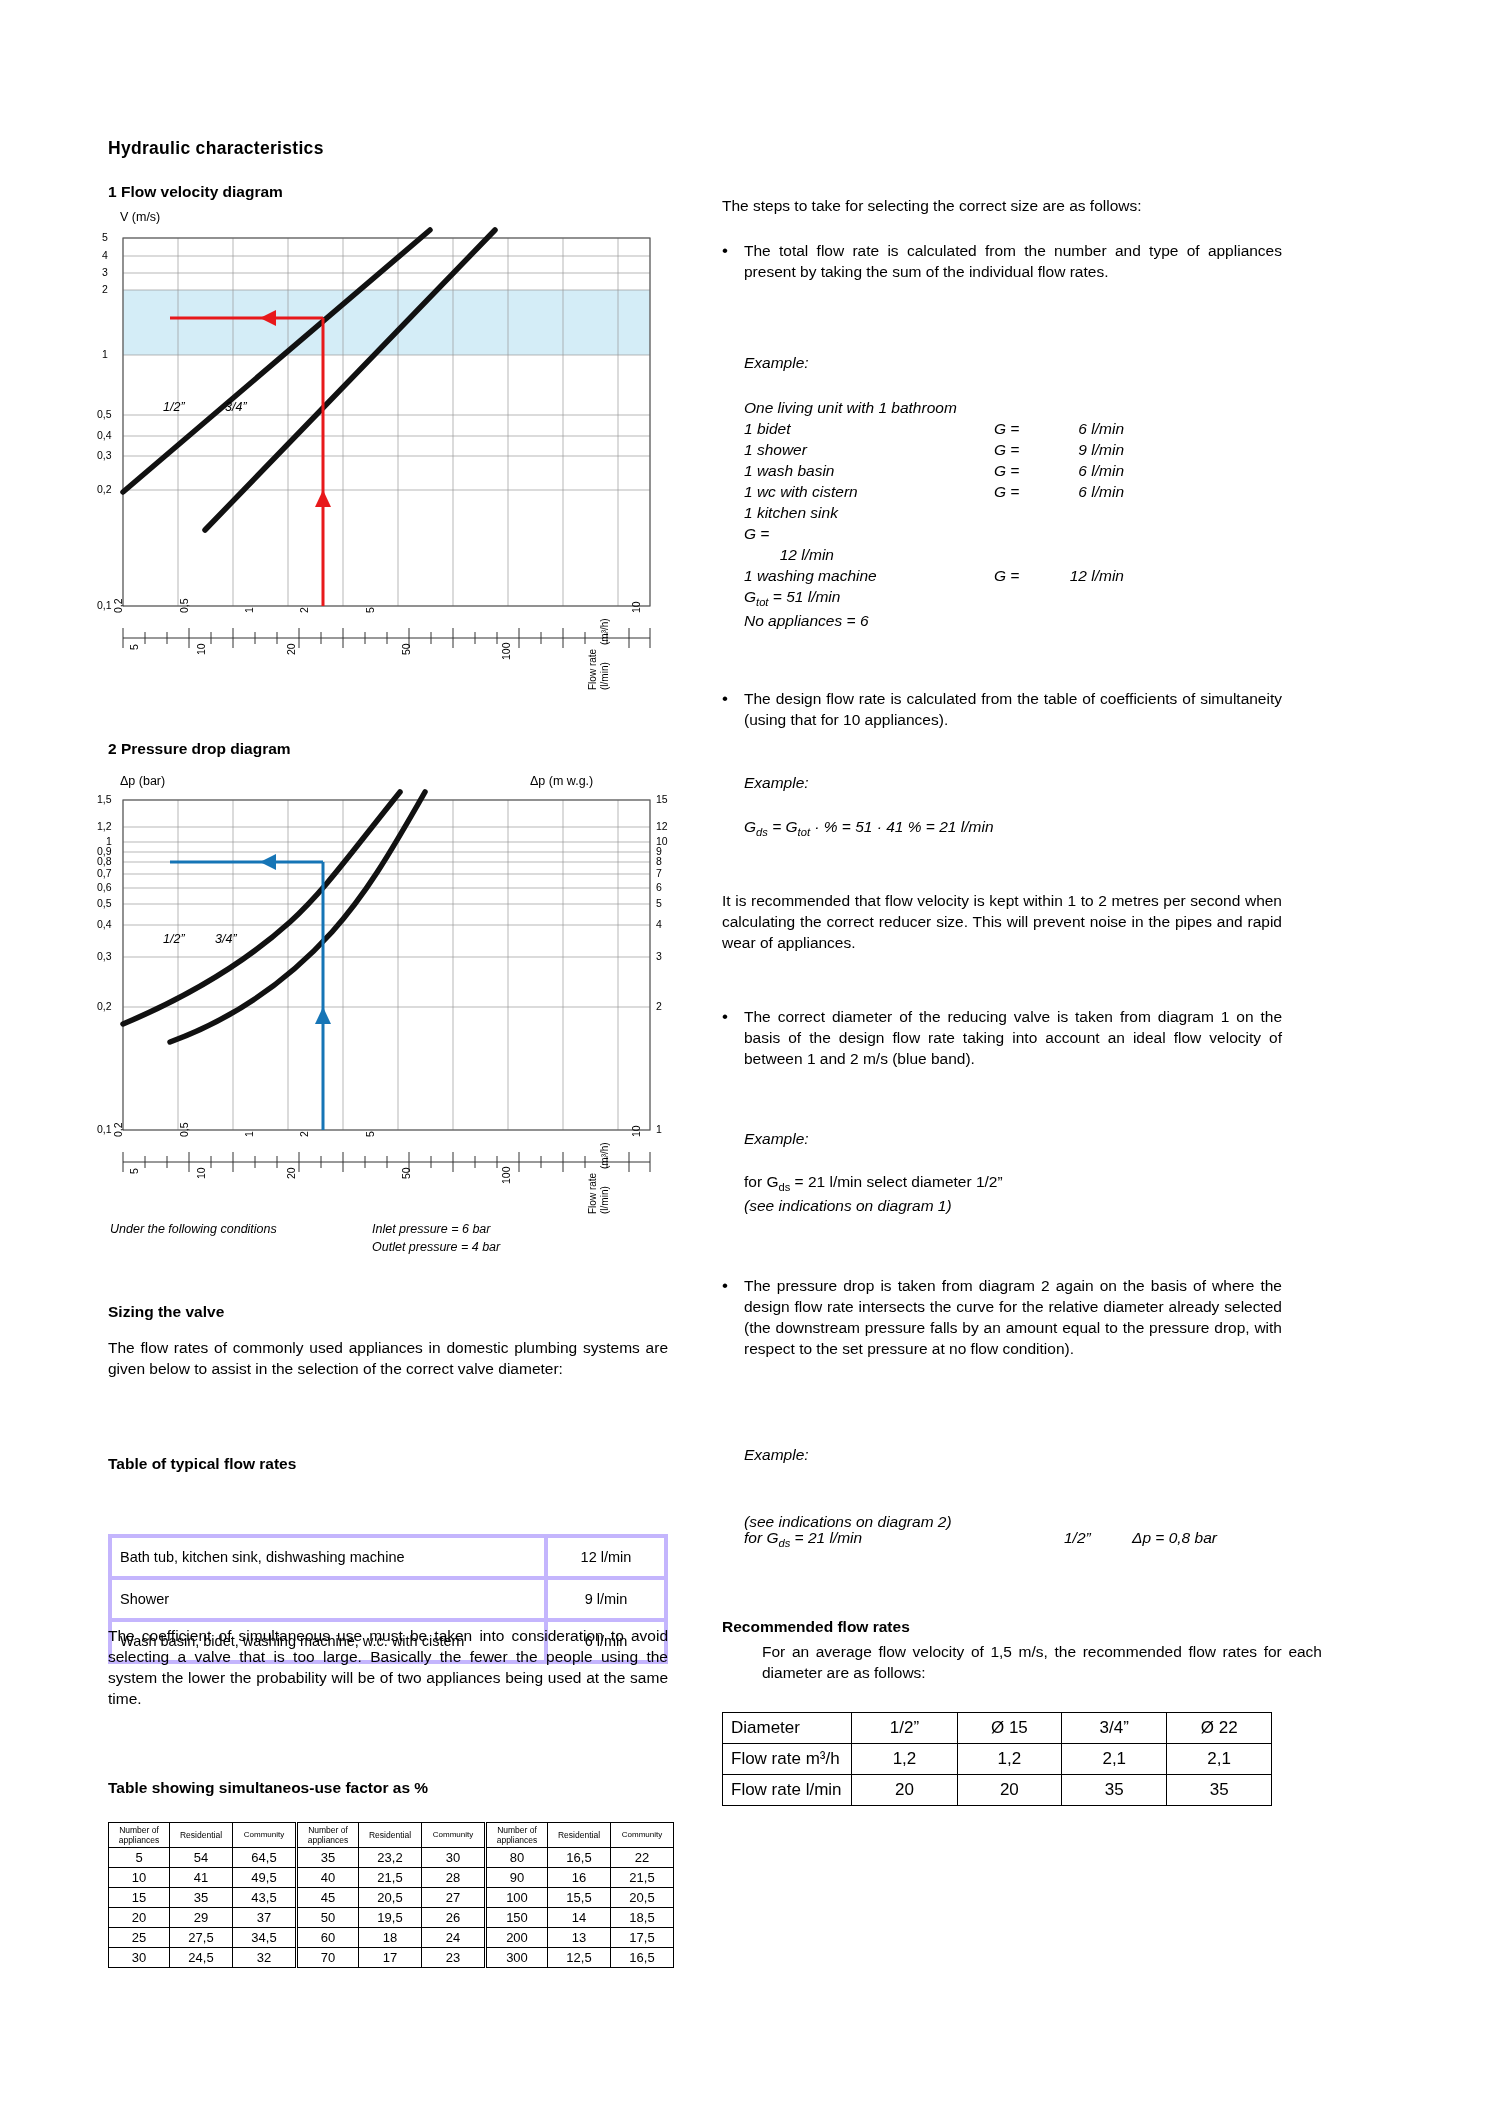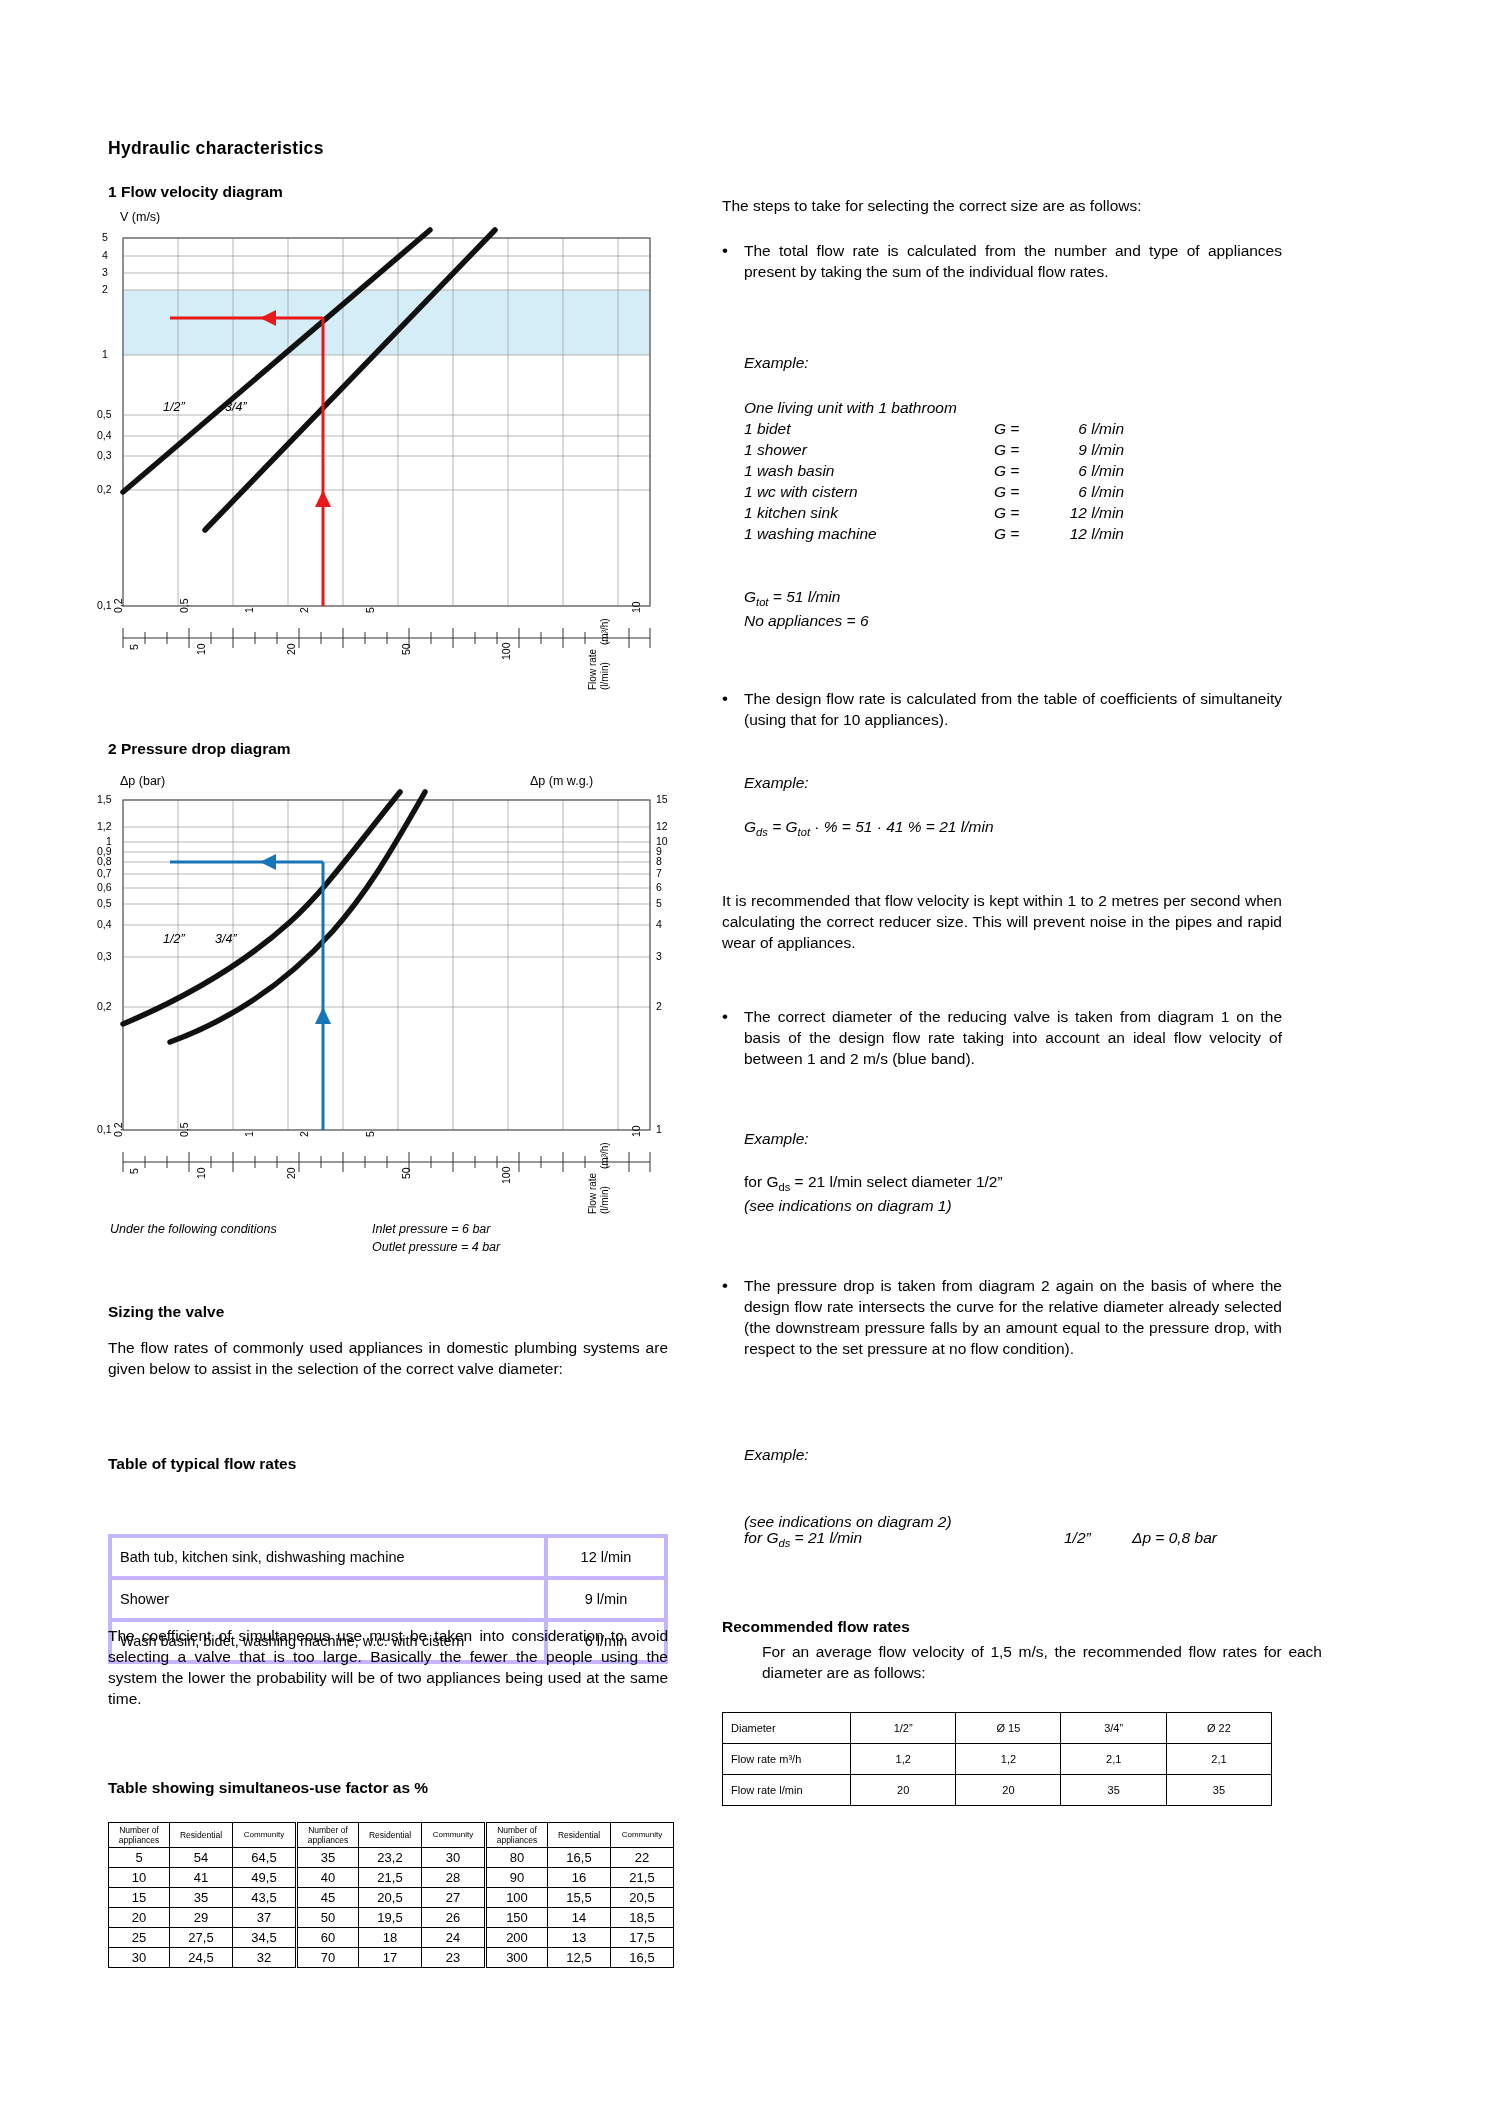--- a/index.html
+++ b/index.html
@@ -37,21 +37,21 @@
   table{border-collapse:collapse;}
   .tbl1{position:absolute;left:108px;top:1534px;width:560px;font-size:14.5px;}
   .tbl1 td{border:4px solid #c4b5fd;padding:8px 8px;height:22px;}
   .tbl1 td.val{text-align:center;width:100px;}
 
   .tbl-sim{position:absolute;left:108px;top:1822px;font-size:13px;}
   .tbl-sim td,.tbl-sim th{border:1px solid #000;text-align:center;padding:2px 0;}
   .tbl-sim .hdr{font-size:8.5px;line-height:10px;font-weight:normal;}
   .tbl-sim .hdr.small{font-size:8px;}
 
-  .tbl-rec{position:absolute;left:722px;top:1712px;font-size:11px;}
+  .tbl-rec{position:absolute;left:722px;top:1712px;font-size:17px;}
   .tbl-rec td{border:1px solid #000;padding:4px 6px;text-align:center;height:22px;}
   .tbl-rec td.lbl{text-align:left;padding-left:8px;}
 
   sub{font-size:0.72em;}
 </style>
 </head>
 <body>
 
 <div class="page">
 
@@ -484,21 +484,21 @@
     <div style="display:flex;">
       <span style="width:250px;">1 wash basin</span>
       <span style="width:40px;">G =</span>
       <span style="width:90px;text-align:right;">6 l/min</span>
     </div>
     <div style="display:flex;">
       <span style="width:250px;">1 wc with cistern</span>
       <span style="width:40px;">G =</span>
       <span style="width:90px;text-align:right;">6 l/min</span>
     </div>
-    <div style="display:flex;">
+    <div style="display:flex;flex-direction:column;">
       <span style="width:250px;">1 kitchen sink</span>
       <span style="width:40px;">G =</span>
       <span style="width:90px;text-align:right;">12 l/min</span>
     </div>
     <div style="display:flex;">
       <span style="width:250px;">1 washing machine</span>
       <span style="width:40px;">G =</span>
       <span style="width:90px;text-align:right;">12 l/min</span>
     </div>
   </div>

